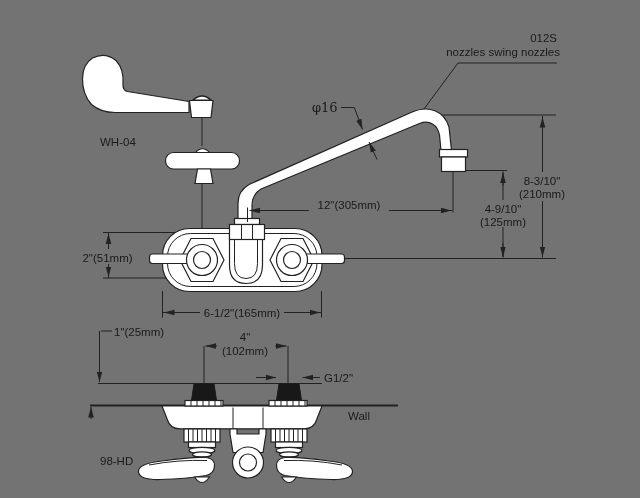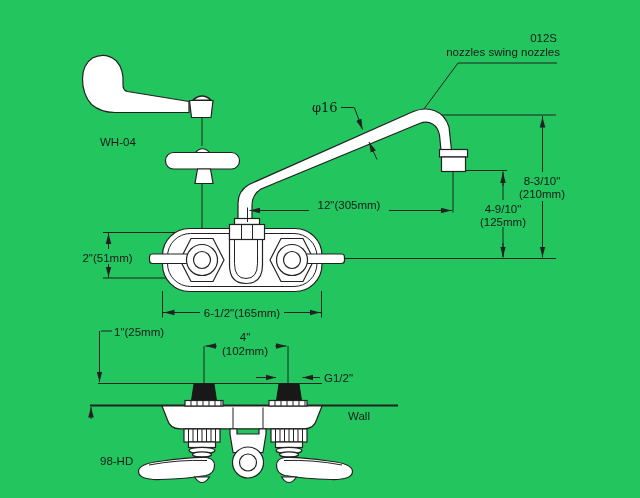--- a/index.html
+++ b/index.html
@@ -1,16 +1,16 @@
 <!DOCTYPE html>
 <html><head>
 <meta charset="utf-8">
 <style>
   html,body{margin:0;padding:0;background:#fff;}
-  .canvas{width:640px;height:498px;background:#22c55e;position:relative;overflow:hidden;}
+  .canvas{width:640px;height:498px;background:#737373;position:relative;overflow:hidden;}
   svg{display:block;}
   text{font-family:"Liberation Sans",sans-serif;font-size:11.5px;fill:#1a1a1a;}
   text.serif{font-family:"DejaVu Serif",serif;font-size:13px;}
   .ln{stroke:#222;stroke-width:1;fill:none;}
   .shape{stroke:#222;stroke-width:1.2;fill:#fff;}
   .detail{stroke:#222;stroke-width:1;fill:none;}
   .dark{fill:#181818;stroke:#181818;}
 </style>
 </head>
 <body>

